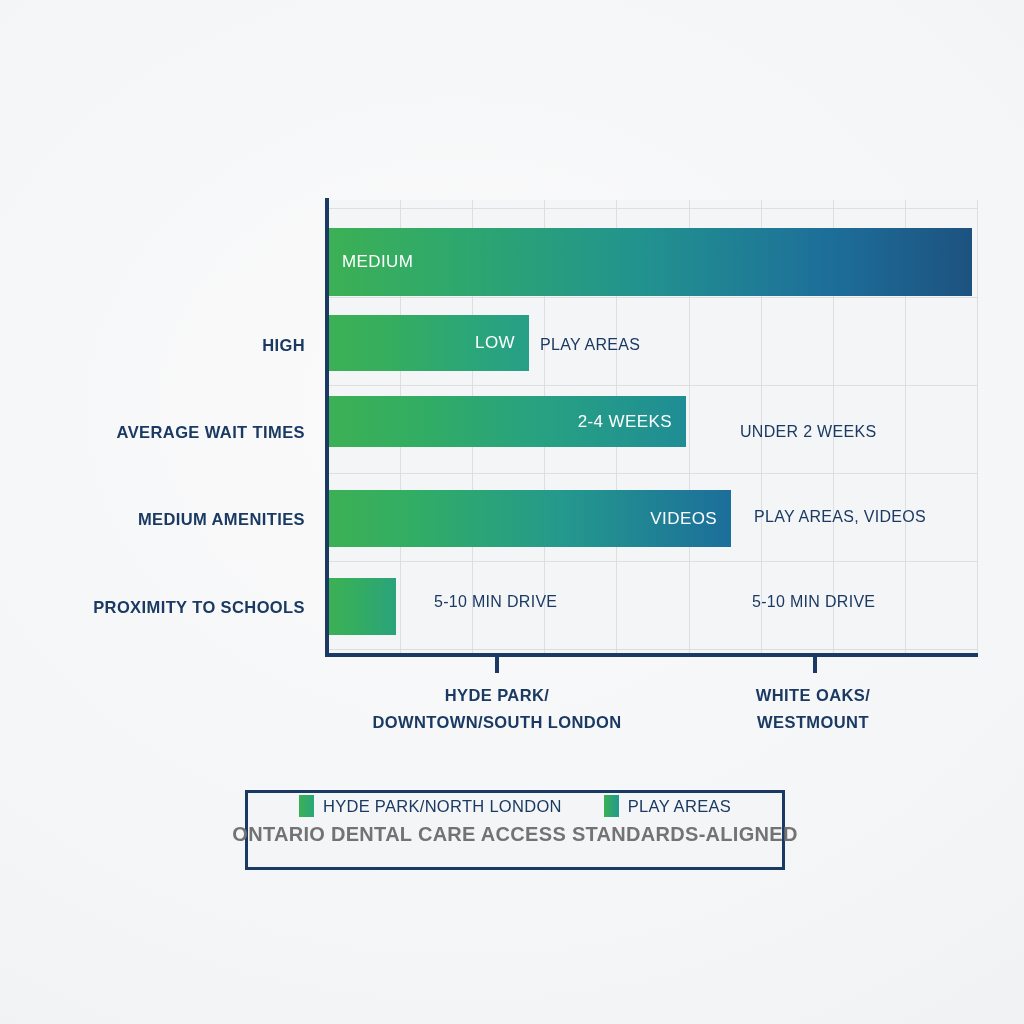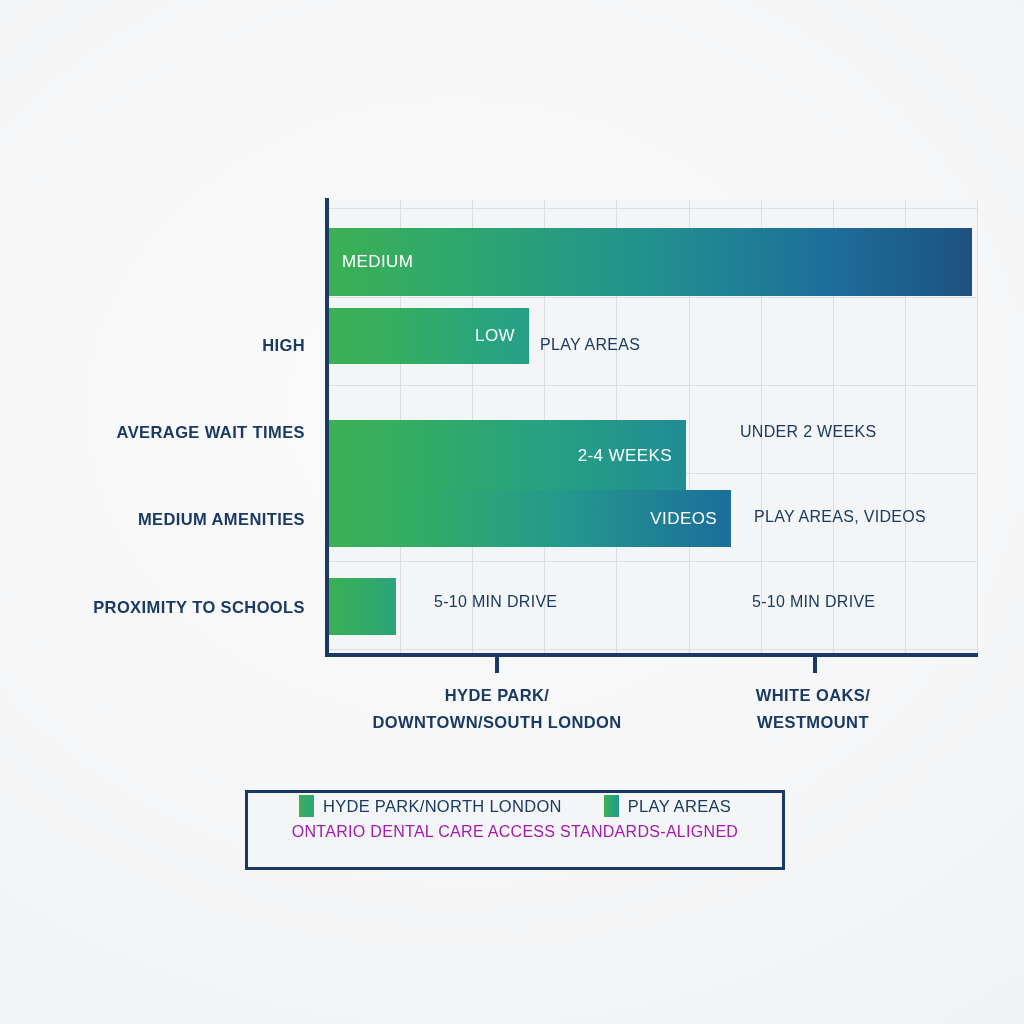--- a/index.html
+++ b/index.html
@@ -159,23 +159,23 @@
     flex: 0 0 auto;
   }
   .legend-text {
     color: #1a3a63;
     font-size: 16.5px;
     font-weight: 400;
     letter-spacing: 0.3px;
     white-space: nowrap;
   }
   #legend-note {
-    color: #a21caf;
-    font-size: 16px;
-    font-weight: 400;
+    color: #737373;
+    font-size: 20px;
+    font-weight: 700;
     letter-spacing: 0.3px;
     white-space: nowrap;
   }
 </style>
 </head>
 <body>
 
 <div id="page-bg"></div>
 
 <div id="chart-root">
@@ -197,26 +197,26 @@
     <div class="hgrid" style="top:185px"></div>
     <div class="hgrid" style="top:273px"></div>
     <div class="hgrid" style="top:361px"></div>
     <div class="hgrid" style="top:449px"></div>
 
     <div class="bar" style="left:0px; top:28px; width:644px; height:68px;
                 background:linear-gradient(90deg,#3cb054 0%,#2fa96b 18%,#22938e 48%,#1d6e9a 78%,#1d5280 100%);">
       <span class="bar-value left">MEDIUM</span>
     </div>
 
-    <div class="bar" style="left:0px; top:108px; width:201px; height:56px;
+    <div class="bar" style="left:0px; top:115px; width:201px; height:56px;
                 background:linear-gradient(90deg,#3cb054 0%,#35ae5e 30%,#2ba678 70%,#269f87 100%);">
       <span class="bar-value">LOW</span>
     </div>
 
-    <div class="bar" style="left:0px; top:220px; width:358px; height:72px;
+    <div class="bar" style="left:0px; top:196px; width:358px; height:51px;
                 background:linear-gradient(90deg,#3cb054 0%,#32ad62 25%,#27a182 60%,#1f8d95 100%);">
       <span class="bar-value">2-4 WEEKS</span>
     </div>
 
     <div class="bar" style="left:0px; top:290px; width:403px; height:57px;
                 background:linear-gradient(90deg,#3cb054 0%,#31ad65 22%,#24998d 58%,#1c6e9b 100%);">
       <span class="bar-value">VIDEOS</span>
     </div>
 
     <div class="bar" style="left:0px; top:378px; width:68px; height:57px;

